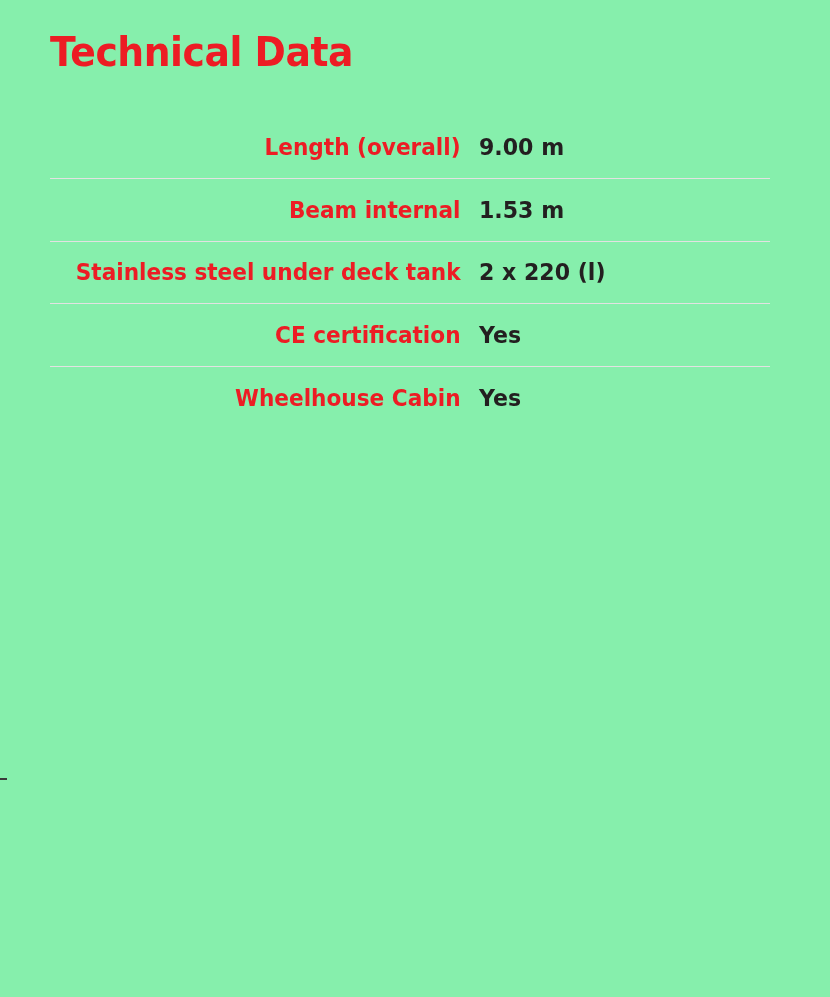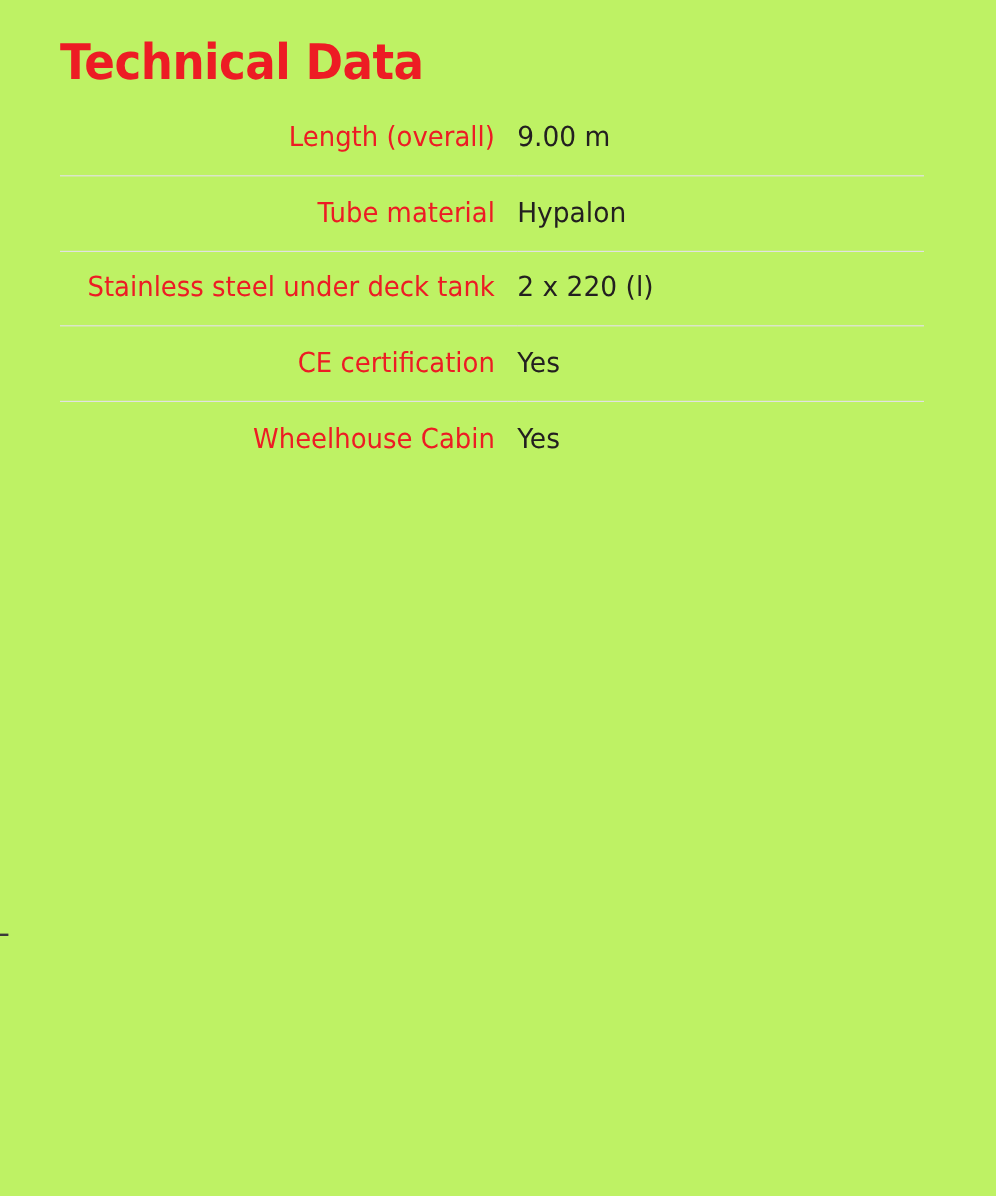--- a/index.html
+++ b/index.html
@@ -10,21 +10,21 @@
   body {
     width: 830px;
     height: 997px;
     font-family: "Liberation Sans", sans-serif;
     overflow: hidden;
   }
   .page {
     position: relative;
     width: 830px;
     height: 997px;
-    background: #bef264;
+    background: #86efac;
   }
   .tick-left {
     position: absolute;
     left: 0;
     top: 778px;
     width: 7px;
     height: 2px;
     background: #3a3a3a;
   }
   .title {
@@ -36,23 +36,24 @@
     font-size: 41px;
     letter-spacing: -0.5px;
     color: #ed1c24;
     transform: scaleX(0.92);
     transform-origin: left top;
     white-space: nowrap;
   }
   .spec-table {
     position: absolute;
     left: 50px;
-    top: 84px;
+    top: 116px;
     width: 720px;
     border-collapse: collapse;
+    font-weight: bold;
   }
   .spec-table tr.row {
     height: 62.5px;
   }
   .spec-table td {
     padding: 0;
     vertical-align: middle;
     border-top: 1px solid #e2e2e2;
     font-size: 23px;
     font-family: "DejaVu Sans", sans-serif;
@@ -87,22 +88,22 @@
 
   <div class="title">Technical Data</div>
 
   <table class="spec-table">
     <tbody>
       <tr class="row">
         <td class="label">Length (overall)</td>
         <td class="value">9.00 m</td>
       </tr>
       <tr class="row">
-        <td class="label">Tube material</td>
-        <td class="value">Hypalon</td>
+        <td class="label">Beam internal</td>
+        <td class="value">1.53 m</td>
       </tr>
       <tr class="row">
         <td class="label">Stainless steel under deck tank</td>
         <td class="value">2 x 220 (l)</td>
       </tr>
       <tr class="row">
         <td class="label">CE certification</td>
         <td class="value">Yes</td>
       </tr>
       <tr class="row">

